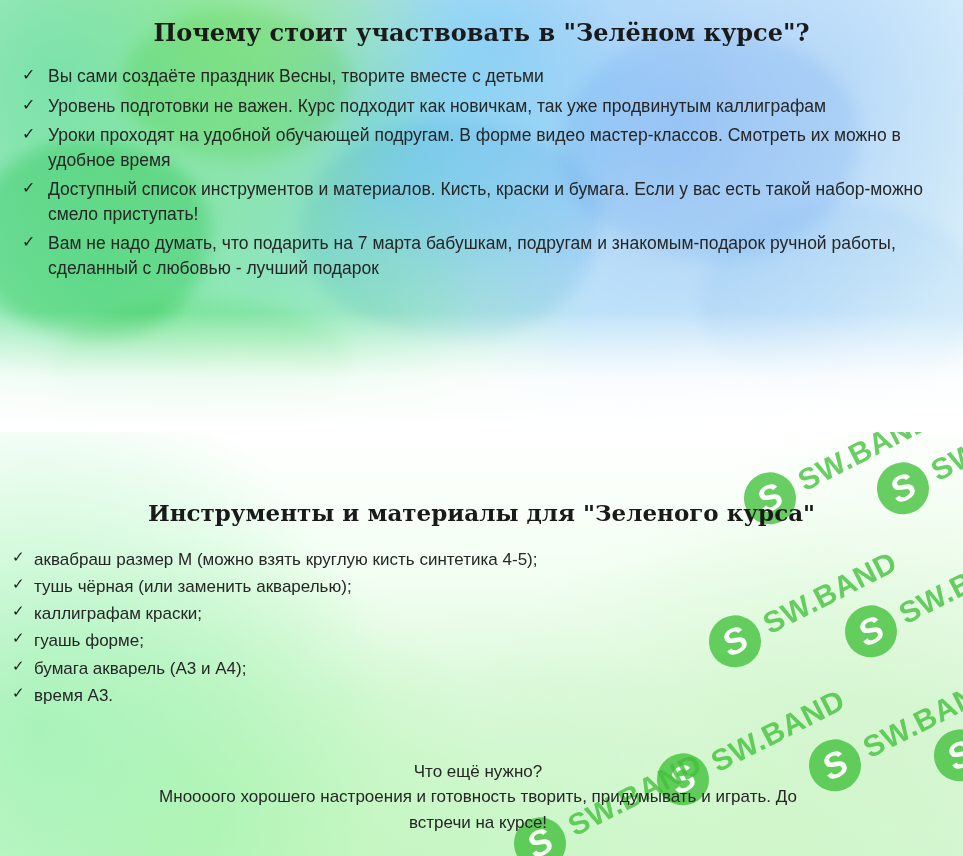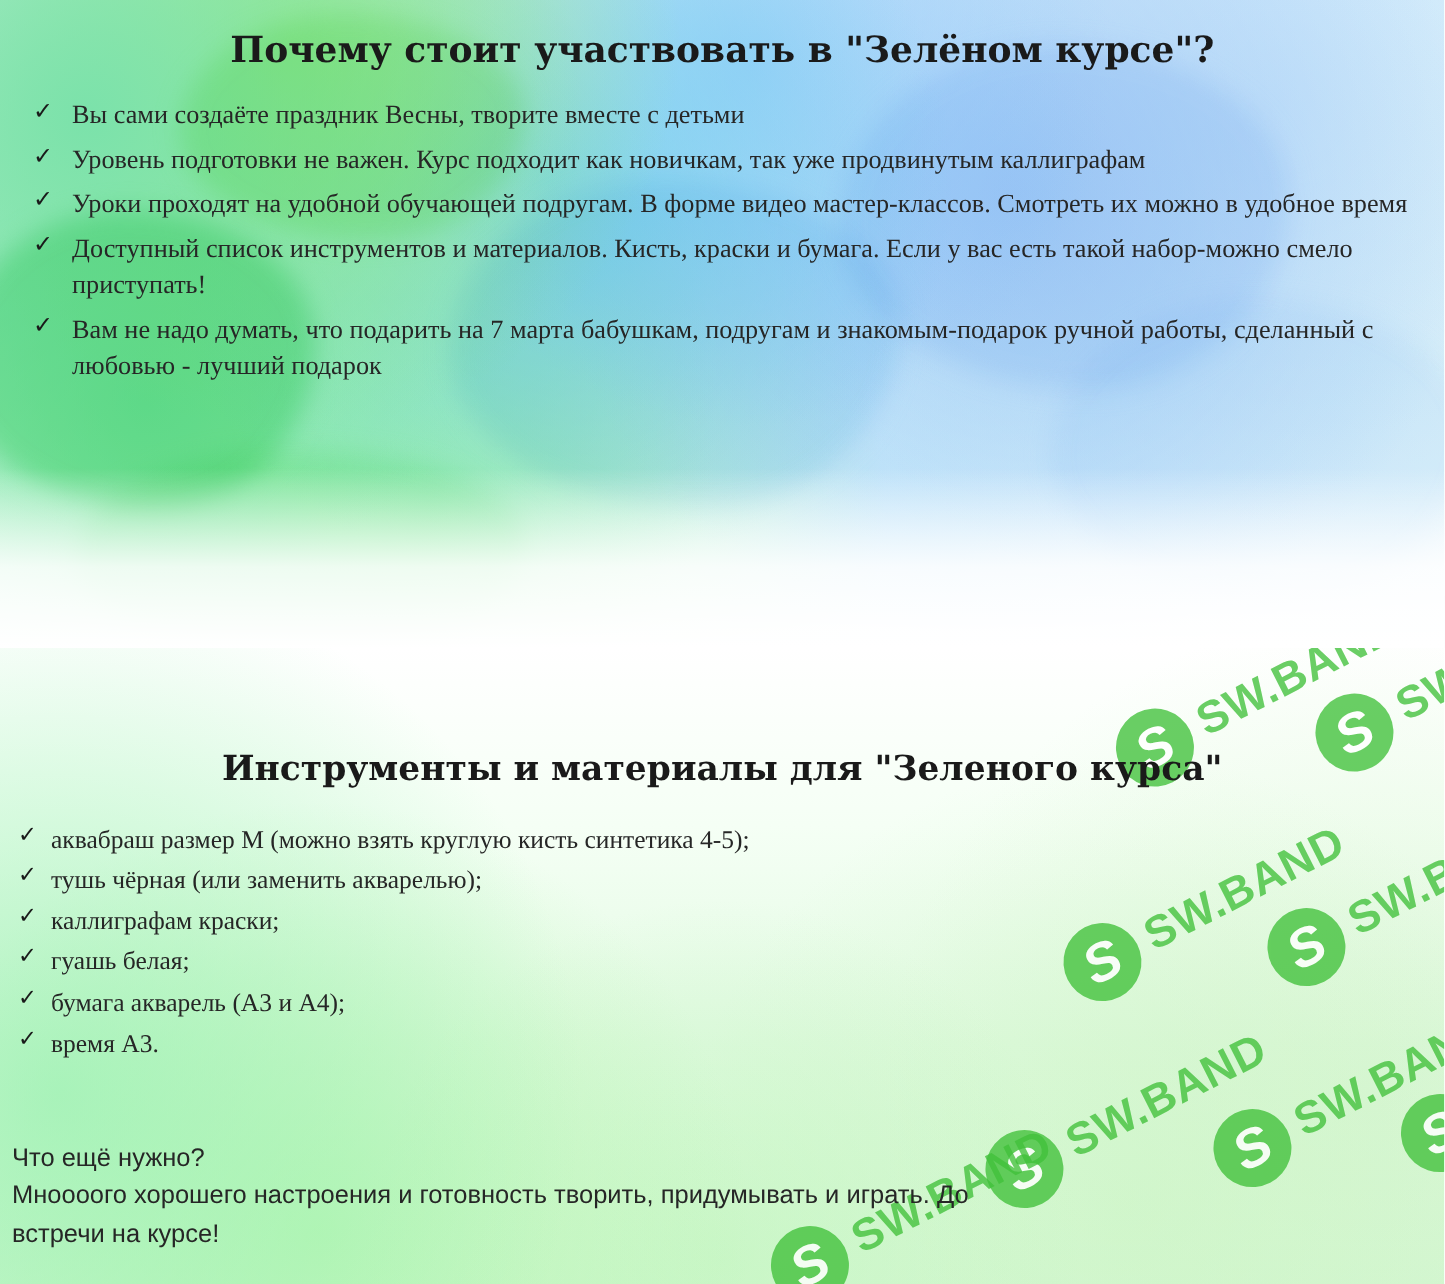--- a/index.html
+++ b/index.html
@@ -155,21 +155,20 @@
   .tick {
     flex: 0 0 auto;
     color: #1a1a1a;
     font-size: 17px;
     line-height: 1.38;
     width: 24px;
     text-align: left;
   }
   .li-text {
     flex: 1 1 auto;
-    font-family: Liberation Serif, serif;
   }
 
   
   .list-top {
     left: 22px;
     top: 64px;
     width: 926px;
     font-size: 17.5px;
     line-height: 1.40;
   }
@@ -189,21 +188,21 @@
 
   .closing {
     position: absolute;
     left: 8px;
     top: 328px;
     width: 940px;
     font-size: 17px;
     line-height: 1.44;
     color: #262626;
   }
-  .closing p { margin: 0 0 1px 0; }
+  .closing p { margin: 0 0 1px 0; text-align: center; }
 </style>
 </head>
 <body>
 
 <div class="page">
 
   <div class="section-top">
     <div class="wc-top-base"></div>
     <div class="wc-top-blotch b1"></div>
     <div class="wc-top-blotch b2"></div>
@@ -287,21 +286,21 @@
       <li>
         <span class="tick">✓</span>
         <span class="li-text">тушь чёрная (или заменить акварелью);</span>
       </li>
       <li>
         <span class="tick">✓</span>
         <span class="li-text">каллиграфам краски;</span>
       </li>
       <li>
         <span class="tick">✓</span>
-        <span class="li-text">гуашь белая;</span>
+        <span class="li-text">гуашь форме;</span>
       </li>
       <li>
         <span class="tick">✓</span>
         <span class="li-text">бумага акварель (А3 и А4);</span>
       </li>
       <li>
         <span class="tick">✓</span>
         <span class="li-text">время А3.</span>
       </li>
     </ul>

